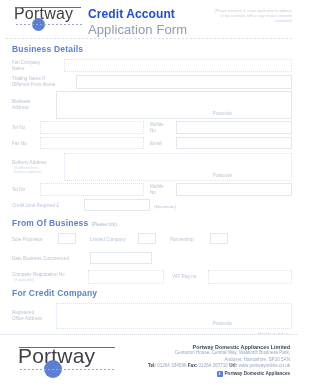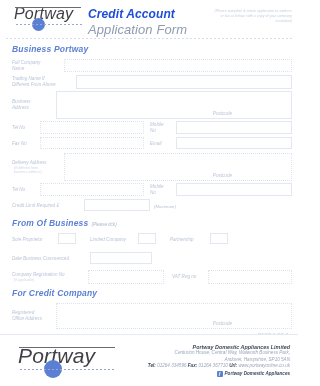--- a/index.html
+++ b/index.html
@@ -2,21 +2,21 @@
 <html><head>
 <meta charset="utf-8">
 <style>
   * { box-sizing: border-box; margin: 0; padding: 0; }
   html, body {
     width: 298px; height: 386px;
     background: #ffffff;
     font-family: "Liberation Sans", sans-serif;
     overflow: hidden;
   }
-  .page { position: relative; width: 298px; height: 386px; background:#fff;font-style:italic; }
+  .page { position: relative; width: 298px; height: 386px; background:#fff; }
 
   
   .header { position: relative; height: 40px; padding: 6px 10px 0 12px; }
   .logo-top { position:absolute; left:14px; top:6px; width:72px; height:24px; }
   .logo-word {
     font-family: "Liberation Sans", sans-serif;
     font-size: 16px; letter-spacing: .2px; color:#3f3f46; font-weight:400;
     line-height: 16px;
   }
   .logo-overline { position:absolute; left:1px; top:1px; width:66px; height:1px; background:#6a6a72; }
@@ -120,21 +120,21 @@
     <div class="title-block">
       <div class="title-main">Credit Account</div>
       <div class="title-sub">Application Form</div>
     </div>
 
     <div class="header-note">(Please complete &amp; return application to address or fax as below, with a copy of your company resolution)</div>
     <div class="hdr-divider"></div>
   </div>
 
   <div class="section-head" style="margin-top:4px;">
-    <span>Business Portway</span>
+    <span>Business Details</span>
   </div>
 
   <div class="form" style="margin-top:5px;">
 
     <div class="row">
       <div class="lbl" style="width:58px;">
         <span>Full Company</span>
         <span>Name</span>
       </div>
       <div class="fld dotted" style="height:13px;"></div>

